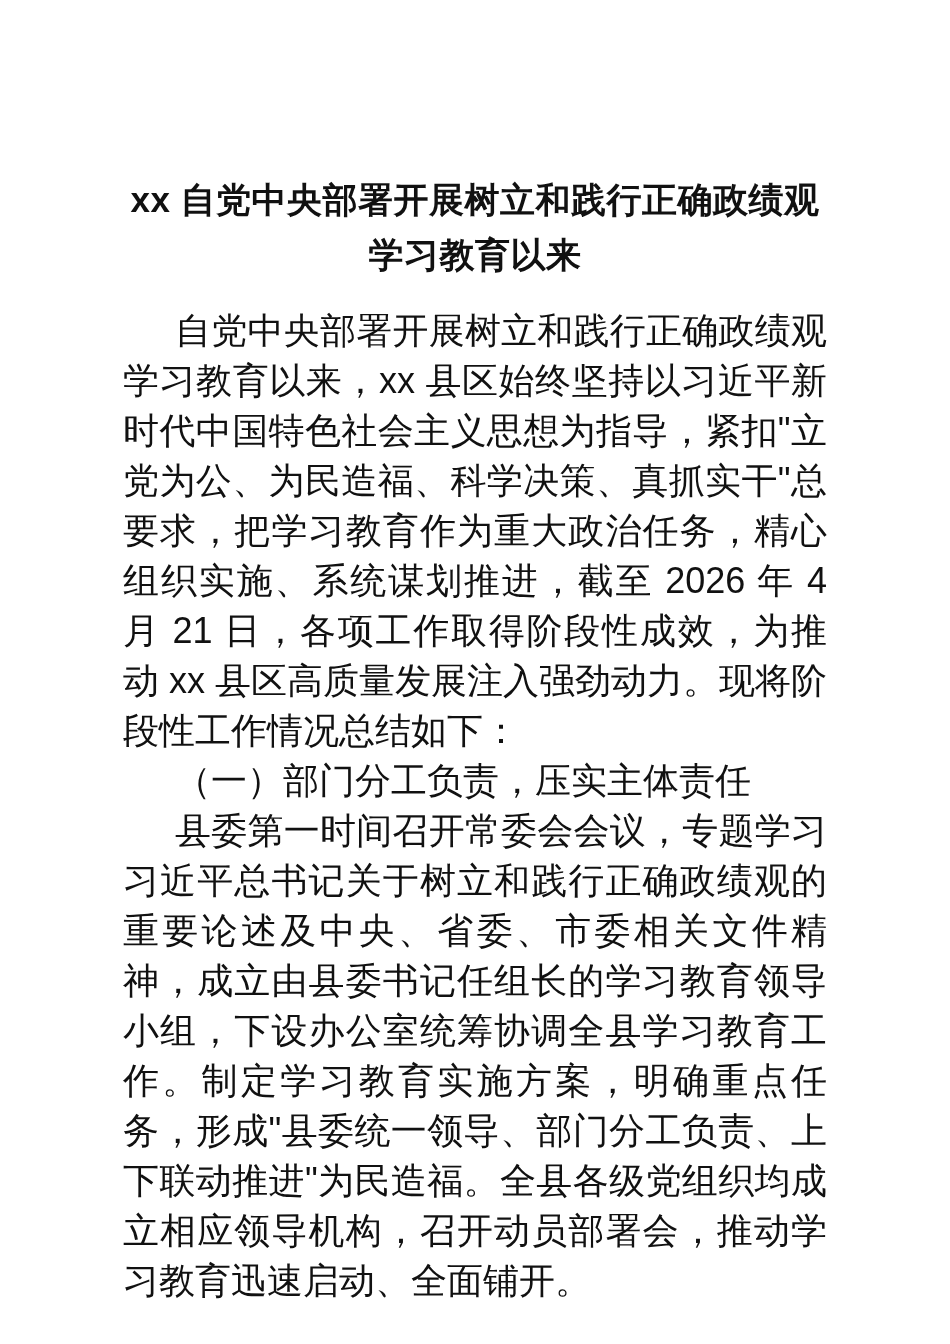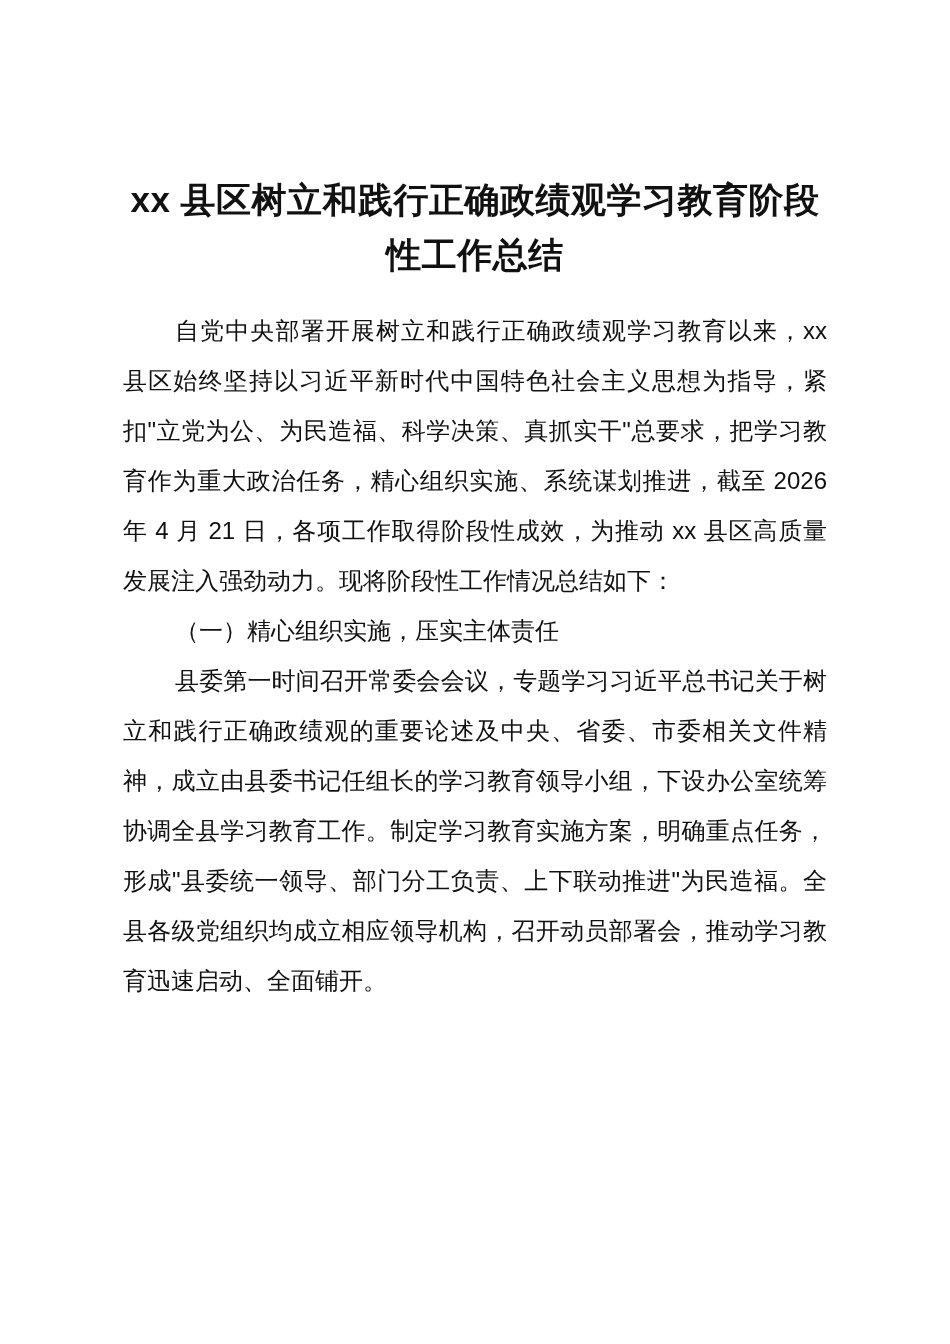--- a/index.html
+++ b/index.html
@@ -22,39 +22,39 @@
   .doc-title {
     margin: 0 0 24px 0;
     font-size: 35px;
     font-weight: bold;
     line-height: 55px;
     text-align: center;
     letter-spacing: 0.5px;
   }
   .para {
     margin: 0;
-    font-size: 24px;
+    font-size: 36px;
     line-height: 50px;
     text-align: justify;
     text-indent: 52px;
     word-break: break-all;
   }
   .heading-1 {
     font-weight: bold;
   }
   .heading-2 {
     font-weight: normal;
   }
 </style>
 </head>
 <body>
 
 <div class="page">
-  <h1 class="doc-title">xx 县区树立和践行正确政绩观学习教育阶段性工作总结</h1>
+  <h1 class="doc-title">xx 自党中央部署开展树立和践行正确政绩观学习教育以来</h1>
 
   <p class="para">自党中央部署开展树立和践行正确政绩观学习教育以来，xx 县区始终坚持以习近平新时代中国特色社会主义思想为指导，紧扣"立党为公、为民造福、科学决策、真抓实干"总要求，把学习教育作为重大政治任务，精心组织实施、系统谋划推进，截至 2026 年 4 月 21 日，各项工作取得阶段性成效，为推动 xx 县区高质量发展注入强劲动力。现将阶段性工作情况总结如下：</p>
 
 
-  <p class="para heading-2">（一）精心组织实施，压实主体责任</p>
+  <p class="para heading-2">（一）部门分工负责，压实主体责任</p>
 
   <p class="para">县委第一时间召开常委会会议，专题学习习近平总书记关于树立和践行正确政绩观的重要论述及中央、省委、市委相关文件精神，成立由县委书记任组长的学习教育领导小组，下设办公室统筹协调全县学习教育工作。制定学习教育实施方案，明确重点任务，形成"县委统一领导、部门分工负责、上下联动推进"为民造福。全县各级党组织均成立相应领导机构，召开动员部署会，推动学习教育迅速启动、全面铺开。</p>
 
 </div>
 
 </body></html>

